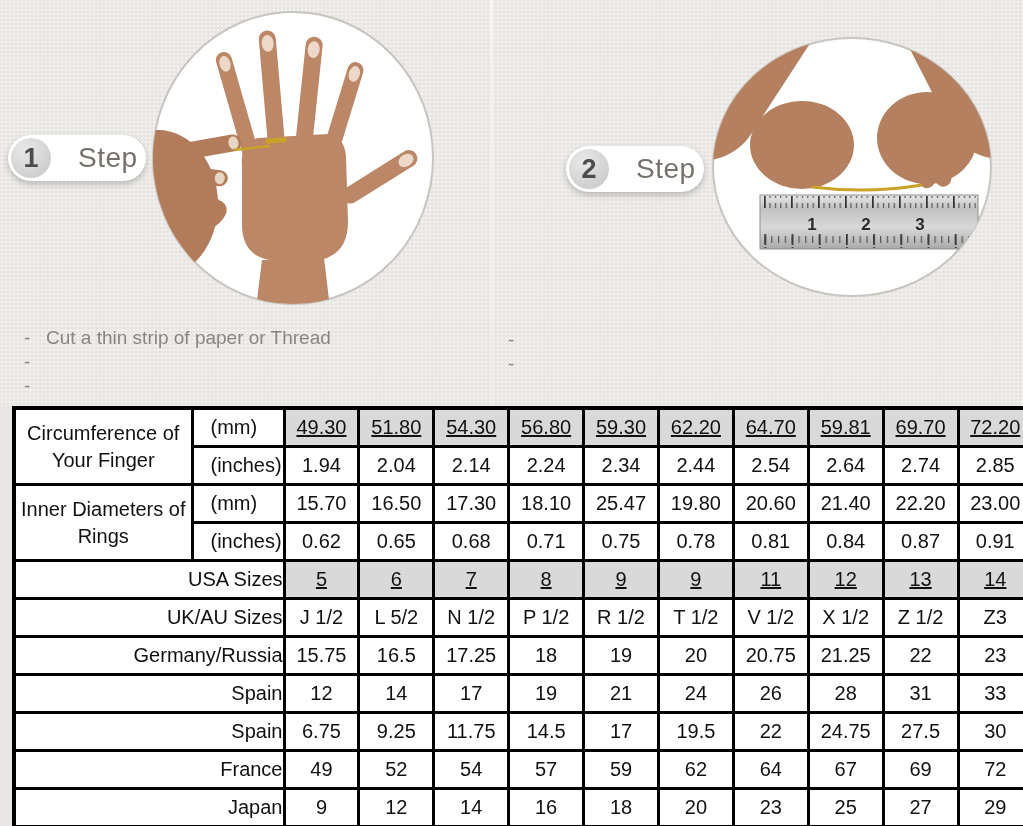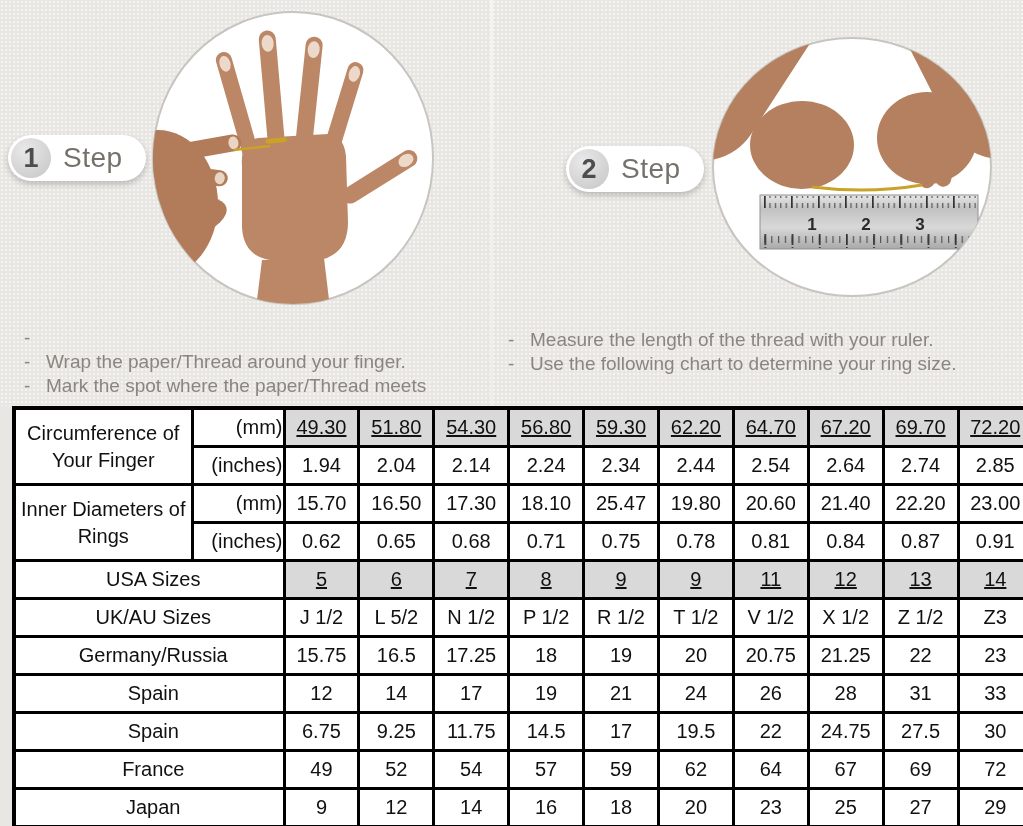--- a/index.html
+++ b/index.html
@@ -20,36 +20,36 @@
   
   .badge{position:absolute;height:46px;width:138px;background:#ffffff;border-radius:25px;
     box-shadow:0 3px 6px rgba(0,0,0,.22);display:flex;align-items:center;
     padding:3px;box-sizing:border-box;z-index:6;}
   .badge-1{left:8px;top:135px;}
   .badge-2{left:566px;top:146px;}
   .badge .num{width:40px;height:40px;border-radius:50%;flex:0 0 40px;
     background:radial-gradient(circle at 35% 30%,#e9e9e9,#c5c5c5);
     color:#4d4d4d;font-size:27px;font-weight:bold;
     display:flex;align-items:center;justify-content:center;}
-  .badge .word{color:#76716b;font-size:28px;margin-left:12px;letter-spacing:.5px;}
+  .badge .word{color:#76716b;font-size:28px;margin-left:27px;letter-spacing:.5px;}
   
   .instr{position:absolute;color:#8a857f;font-size:19px;line-height:24px;}
   .instr-1{left:24px;top:326px;width:470px;}
   .instr-2{left:508px;top:328px;width:512px;}
   .instr .line{display:flex;}
   .instr .dash{flex:0 0 22px;}
   
   .table-wrap{position:absolute;left:12px;top:406px;width:1023px;height:420px;background:#fff;}
   table.sizes{border-collapse:collapse;width:1023px;height:420px;table-layout:fixed;
     font-family:"Liberation Sans",sans-serif;font-size:20px;color:#111;border:4px solid #000;}
   table.sizes td{border:3px solid #000;text-align:center;vertical-align:middle;
     padding:0;height:35px;overflow:hidden;white-space:nowrap;background:#fff;}
   table.sizes td.lbl{text-align:center;white-space:normal;line-height:1.35;font-size:20px;}
-  table.sizes td.unit{text-align:right;padding-left:2px;}
-  table.sizes td.country{text-align:center;padding-left:8px;}
+  table.sizes td.unit{text-align:left;padding-left:17px;}
+  table.sizes td.country{text-align:right;padding-left:8px;}
   table.sizes td.shaded{background:#d9d9d9;text-decoration:underline;}
 </style>
 </head>
 <body>
 
 <div class="screen">
 
   <div class="top-section">
     <div class="half-divider"></div>
 
@@ -173,38 +173,35 @@
     <div class="badge badge-2">
       <div class="num">
         <span>2</span>
       </div>
       <div class="word">Step</div>
     </div>
 
     <div class="instr instr-1">
       <div class="line">
         <span class="dash">-</span>
-      </div>
-      <div class="line">
-        <span class="dash">-</span>
-        <span>Wrap the paper/Thread around your finger.</span>
-      </div>
-      <div class="line">
-        <span class="dash">-</span>
-        <span>Mark the spot where the paper/Thread meets</span>
+        <span>Cut a thin strip of paper or Thread</span>
+      </div>
+      <div class="line">
+        <span class="dash">-</span>
+      </div>
+      <div class="line">
+        <span class="dash">-</span>
       </div>
     </div>
     <div class="instr instr-2">
       <div class="line">
         <span class="dash">-</span>
-        <span>Measure the length of the thread with your ruler.</span>
-      </div>
-      <div class="line">
-        <span class="dash">-</span>
-        <span>Use the following chart to determine your ring size.</span>
+      </div>
+      <div class="line">
+        <span class="dash">-</span>
       </div>
     </div>
   </div>
 
   <div class="table-wrap">
     <table class="sizes">
       <colgroup>
         <col style="width:178px">
           <col style="width:92px">
         <col>
@@ -222,21 +219,21 @@
           <tr>
             <td class="lbl" rowspan="2">Circumference of Your Finger</td>
             <td class="unit">(mm)</td>
             <td class="val shaded">49.30</td>
             <td class="val shaded">51.80</td>
             <td class="val shaded">54.30</td>
             <td class="val shaded">56.80</td>
             <td class="val shaded">59.30</td>
             <td class="val shaded">62.20</td>
             <td class="val shaded">64.70</td>
-            <td class="val shaded">67.20</td>
+            <td class="val shaded">59.81</td>
             <td class="val shaded">69.70</td>
             <td class="val shaded">72.20</td>
           </tr>
           <tr>
             <td class="unit">(inches)</td>
             <td class="val">1.94</td>
             <td class="val">2.04</td>
             <td class="val">2.14</td>
             <td class="val">2.24</td>
             <td class="val">2.34</td>

